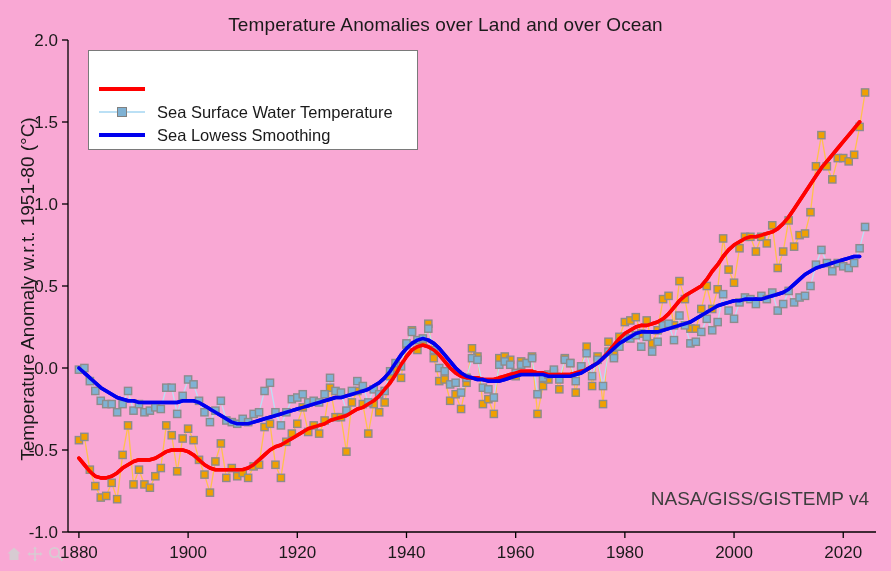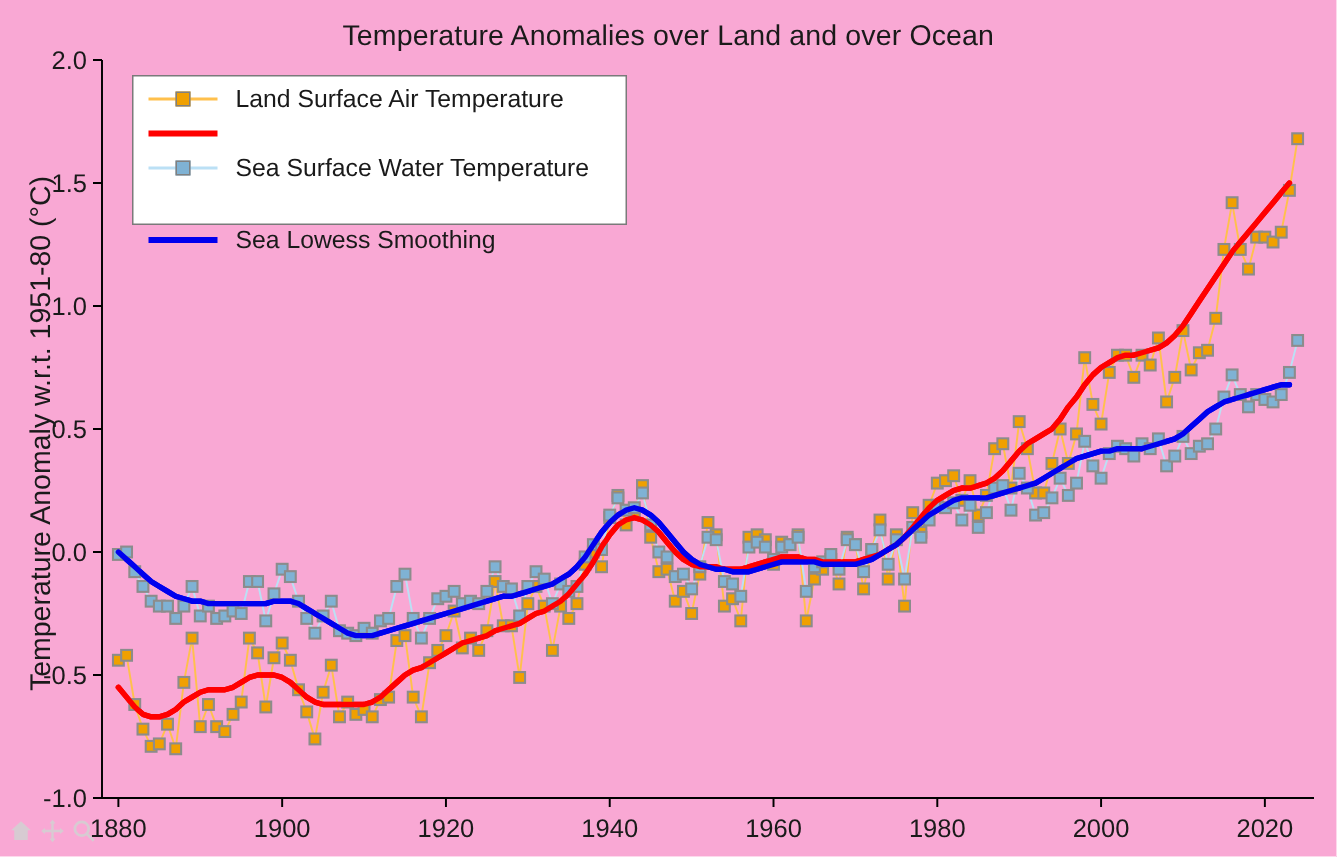--- a/index.html
+++ b/index.html
@@ -65,21 +65,21 @@
   .legend-row {
     position: absolute;
     left: 10px;
     height: 24px;
     display: flex;
     align-items: center;
   }
   .legend-row.r0 { top: 3px; }
   .legend-row.r1 { top: 26px; }
   .legend-row.r2 { top: 49px; }
-  .legend-row.r3 { top: 72px; margin-top: 25px; }
+  .legend-row.r3 { top: 72px; }
   .legend-swatch {
     position: relative;
     width: 46px;
     height: 18px;
     margin-right: 12px;
     flex: none;
   }
   .sw-line {
     position: absolute;
     left: 0;
@@ -464,47 +464,41 @@
           <rect x="850.56" y="259.44" width="7.2" height="7.2" fill="#7FB2D4" stroke="#8C8C8C" stroke-width="1.4"></rect>
           <rect x="856.02" y="244.68" width="7.2" height="7.2" fill="#7FB2D4" stroke="#8C8C8C" stroke-width="1.4"></rect>
           <rect x="861.48" y="223.36" width="7.2" height="7.2" fill="#7FB2D4" stroke="#8C8C8C" stroke-width="1.4"></rect>
         </g>
         <path d="M78.92 458.20 L84.38 464.76 L89.84 471.32 L95.30 476.24 L100.76 477.88 L106.22 477.88 L111.68 476.24 L117.14 472.96 L122.59 468.04 L128.05 464.76 L133.51 461.48 L138.97 459.84 L144.43 459.84 L149.89 459.84 L155.35 458.20 L160.81 454.92 L166.27 451.64 L171.73 450.00 L177.19 450.00 L182.65 450.00 L188.11 451.64 L193.57 454.92 L199.03 459.84 L204.49 464.76 L209.95 468.04 L215.41 469.68 L220.86 469.68 L226.32 469.68 L231.78 469.68 L237.24 469.68 L242.70 469.68 L248.16 468.04 L253.62 464.76 L259.08 459.84 L264.54 454.92 L270.00 450.00 L275.46 446.72 L280.92 445.08 L286.38 441.80 L291.84 438.52 L297.30 435.24 L302.76 431.96 L308.22 428.68 L313.68 427.04 L319.14 425.40 L324.59 423.76 L330.05 420.48 L335.51 418.84 L340.97 417.20 L346.43 415.56 L351.89 412.28 L357.35 409.00 L362.81 407.36 L368.27 404.08 L373.73 400.80 L379.19 395.88 L384.65 389.32 L390.11 382.76 L395.57 374.56 L401.03 364.72 L406.49 356.52 L411.95 349.96 L417.41 346.68 L422.86 345.04 L428.32 346.68 L433.78 349.96 L439.24 354.88 L444.70 361.44 L450.16 368.00 L455.62 372.92 L461.08 376.20 L466.54 377.84 L472.00 377.84 L477.46 377.84 L482.92 379.48 L488.38 379.48 L493.84 379.48 L499.30 377.84 L504.76 376.20 L510.22 374.56 L515.68 372.92 L521.14 371.28 L526.59 371.28 L532.05 371.28 L537.51 372.92 L542.97 372.92 L548.43 374.56 L553.89 374.56 L559.35 374.56 L564.81 374.56 L570.27 374.56 L575.73 372.92 L581.19 371.28 L586.65 369.64 L592.11 366.36 L597.57 363.08 L603.03 358.16 L608.49 351.60 L613.95 345.04 L619.41 338.48 L624.86 333.56 L630.32 330.28 L635.78 327.00 L641.24 325.36 L646.70 325.36 L652.16 323.72 L657.62 322.08 L663.08 318.80 L668.54 313.88 L674.00 307.32 L679.46 300.76 L684.92 295.84 L690.38 292.56 L695.84 289.28 L701.30 286.00 L706.76 279.44 L712.22 271.24 L717.68 264.68 L723.14 256.48 L728.59 249.92 L734.05 245.00 L739.51 241.72 L744.97 238.44 L750.43 236.80 L755.89 236.80 L761.35 235.16 L766.81 233.52 L772.27 231.88 L777.73 228.60 L783.19 223.68 L788.65 217.12 L794.11 208.92 L799.57 200.72 L805.03 192.52 L810.49 184.32 L815.95 176.12 L821.41 167.92 L826.86 161.36 L832.32 154.80 L837.78 148.24 L843.24 141.68 L848.70 135.12 L854.16 128.56 L859.62 122.00" fill="none" stroke="#FF0000" stroke-width="3.6" stroke-linejoin="round" stroke-linecap="round"></path>
         <path d="M78.92 368.00 L84.38 372.92 L89.84 377.84 L95.30 382.76 L100.76 387.68 L106.22 390.96 L111.68 394.24 L117.14 397.52 L122.59 399.16 L128.05 400.80 L133.51 400.80 L138.97 402.44 L144.43 402.44 L149.89 402.44 L155.35 402.44 L160.81 402.44 L166.27 402.44 L171.73 402.44 L177.19 402.44 L182.65 400.80 L188.11 400.80 L193.57 400.80 L199.03 402.44 L204.49 405.72 L209.95 409.00 L215.41 412.28 L220.86 415.56 L226.32 418.84 L231.78 422.12 L237.24 423.76 L242.70 423.76 L248.16 423.76 L253.62 422.12 L259.08 420.48 L264.54 418.84 L270.00 417.20 L275.46 415.56 L280.92 413.92 L286.38 412.28 L291.84 410.64 L297.30 409.00 L302.76 407.36 L308.22 405.72 L313.68 404.08 L319.14 402.44 L324.59 400.80 L330.05 399.16 L335.51 397.52 L340.97 397.52 L346.43 395.88 L351.89 394.24 L357.35 392.60 L362.81 390.96 L368.27 389.32 L373.73 386.04 L379.19 382.76 L384.65 377.84 L390.11 371.28 L395.57 363.08 L401.03 354.88 L406.49 348.32 L411.95 343.40 L417.41 340.12 L422.86 338.48 L428.32 340.12 L433.78 343.40 L439.24 348.32 L444.70 354.88 L450.16 361.44 L455.62 368.00 L461.08 372.92 L466.54 376.20 L472.00 377.84 L477.46 379.48 L482.92 379.48 L488.38 381.12 L493.84 381.12 L499.30 381.12 L504.76 379.48 L510.22 377.84 L515.68 376.20 L521.14 374.56 L526.59 374.56 L532.05 374.56 L537.51 374.56 L542.97 374.56 L548.43 376.20 L553.89 376.20 L559.35 376.20 L564.81 376.20 L570.27 376.20 L575.73 374.56 L581.19 372.92 L586.65 369.64 L592.11 366.36 L597.57 363.08 L603.03 358.16 L608.49 353.24 L613.95 348.32 L619.41 343.40 L624.86 340.12 L630.32 336.84 L635.78 333.56 L641.24 331.92 L646.70 331.92 L652.16 331.92 L657.62 331.92 L663.08 330.28 L668.54 328.64 L674.00 327.00 L679.46 325.36 L684.92 323.72 L690.38 322.08 L695.84 318.80 L701.30 315.52 L706.76 312.24 L712.22 308.96 L717.68 305.68 L723.14 304.04 L728.59 302.40 L734.05 300.76 L739.51 300.76 L744.97 299.12 L750.43 299.12 L755.89 299.12 L761.35 299.12 L766.81 297.48 L772.27 295.84 L777.73 294.20 L783.19 292.56 L788.65 289.28 L794.11 284.36 L799.57 279.44 L805.03 274.52 L810.49 271.24 L815.95 267.96 L821.41 266.32 L826.86 264.68 L832.32 263.04 L837.78 261.40 L843.24 259.76 L848.70 258.12 L854.16 256.48 L859.62 256.48" fill="none" stroke="#0000EE" stroke-width="3.6" stroke-linejoin="round" stroke-linecap="round"></path>
       </g>
   </svg>
 
   <div id="legend-box">
-    <div class="legend-row r0">
-      <span class="legend-swatch">
-        <span class="sw-line" style="background:#FFC04C"></span>
-        <span class="sw-marker" style="background:#F0A000"></span>
-      </span>
-      <span class="legend-text">Land Surface Air Temperature</span>
-    </div>
     <div class="legend-row r1">
       <span class="legend-swatch">
         <span class="sw-line thick" style="background:#FF0000"></span>
       </span>
     </div>
     <div class="legend-row r2">
       <span class="legend-swatch">
         <span class="sw-line" style="background:#BBE0F5"></span>
         <span class="sw-marker" style="background:#7FB2D4"></span>
       </span>
       <span class="legend-text">Sea Surface Water Temperature</span>
     </div>
     <div class="legend-row r3">
       <span class="legend-swatch">
         <span class="sw-line thick" style="background:#0000EE"></span>
       </span>
       <span class="legend-text">Sea Lowess Smoothing</span>
     </div>
   </div>
 
+  <div id="source-note">NASA/GISS/GISTEMP v4</div>
 
   <div id="toolbar">
     <span class="tb-icon">
       <svg viewBox="0 0 16 16" width="16" height="16">
           <path d="M8 1.5 L1.5 7.5 L3.5 7.5 L3.5 14 L12.5 14 L12.5 7.5 L14.5 7.5 Z" fill="#d2d2d2"></path>
         </svg>
     </span>
     <span class="tb-icon">
       <svg viewBox="0 0 16 16" width="16" height="16">
           <path d="M8 0.5 L10 3 L8.8 3 L8.8 7.2 L13 7.2 L13 6 L15.5 8 L13 10 L13 8.8 L8.8 8.8 L8.8 13 L10 13 L8 15.5 L6 13 L7.2 13 L7.2 8.8 L3 8.8 L3 10 L0.5 8 L3 6 L3 7.2 L7.2 7.2 L7.2 3 L6 3 Z" fill="#d2d2d2"></path>

